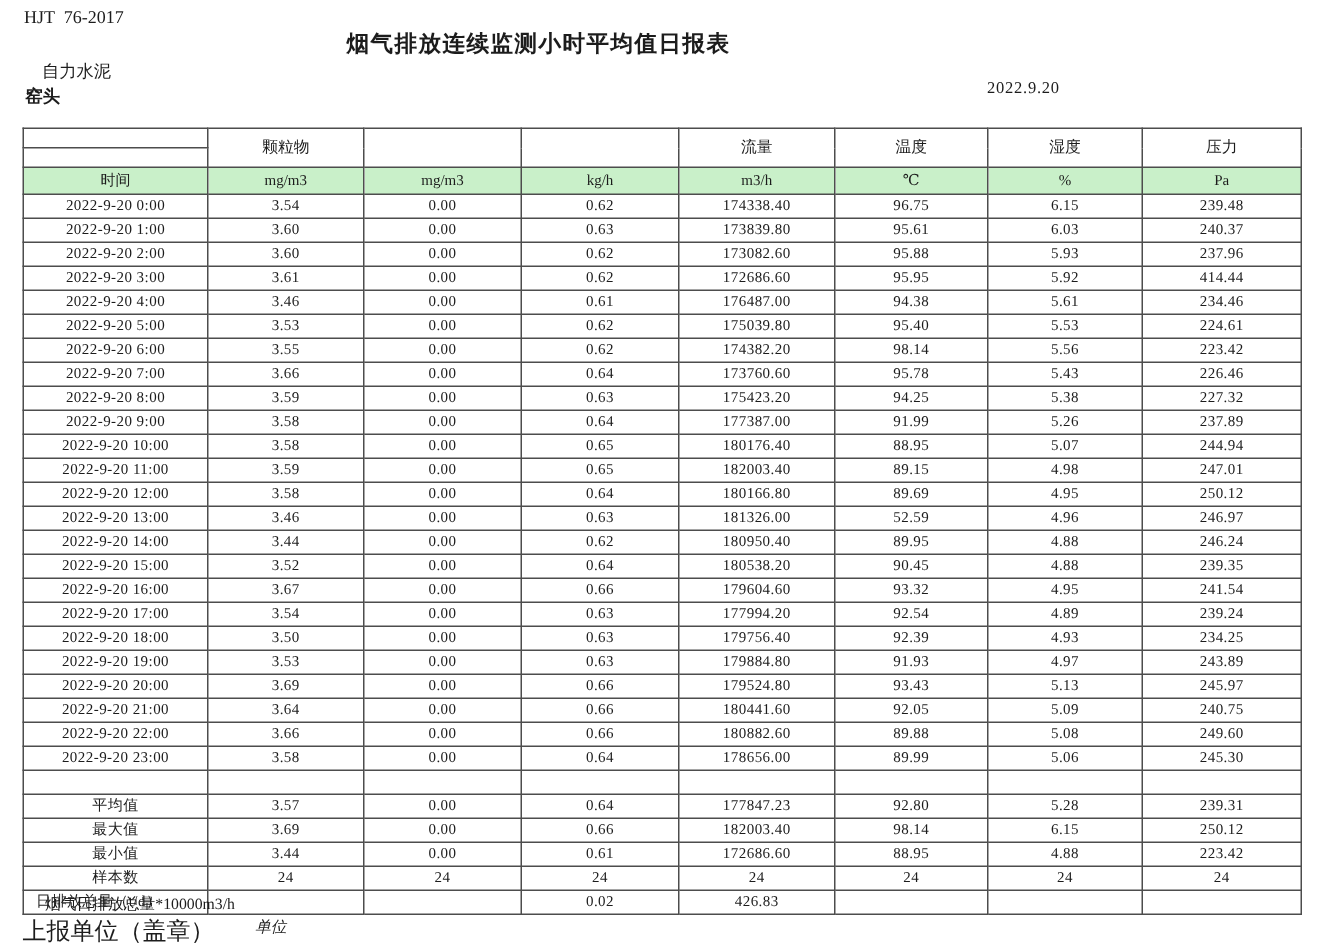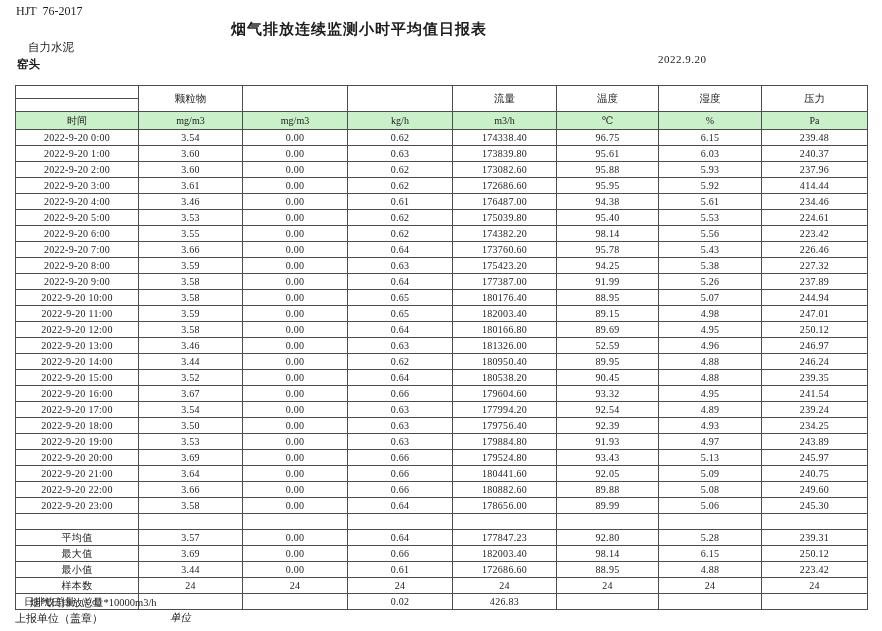--- a/index.html
+++ b/index.html
@@ -24,21 +24,21 @@
     text-align:center; vertical-align:middle;
     height:15px; line-height:1.1; overflow:hidden; white-space:nowrap;
   }
   tr.grp-row td { height:12px; font-size:10.5px; }
   tr.unit-row td { height:17px; background:var(--hdr-green); font-size:10px; }
   tbody.data td { letter-spacing:0.3px; }
   tr.blank-row td { height:15px; }
   td.c-label.left { text-align:left; padding-left:8px;margin-top:38px; }
 
   .footer-note { left:15px; top:596px; font-size:10.5px;padding-left:15px; }
-  .report-unit { left:15px; top:611px; font-size:11px; }
+  .report-unit { left:15px; top:611px; font-size:16px; }
   .unit-label  { left:170px; top:611px; font-size:10.5px;font-style:italic; }
 </style>
 </head>
 <body style="--hdr-green: #c9f0c9;">
 
 <div class="abs doc-standard">HJT  76-2017</div>
 <div class="abs report-title">烟气排放连续监测小时平均值日报表</div>
 <div class="abs company-name">自力水泥</div>
 <div class="abs station-name">窑头</div>
 <div class="abs report-date">2022.9.20</div>

